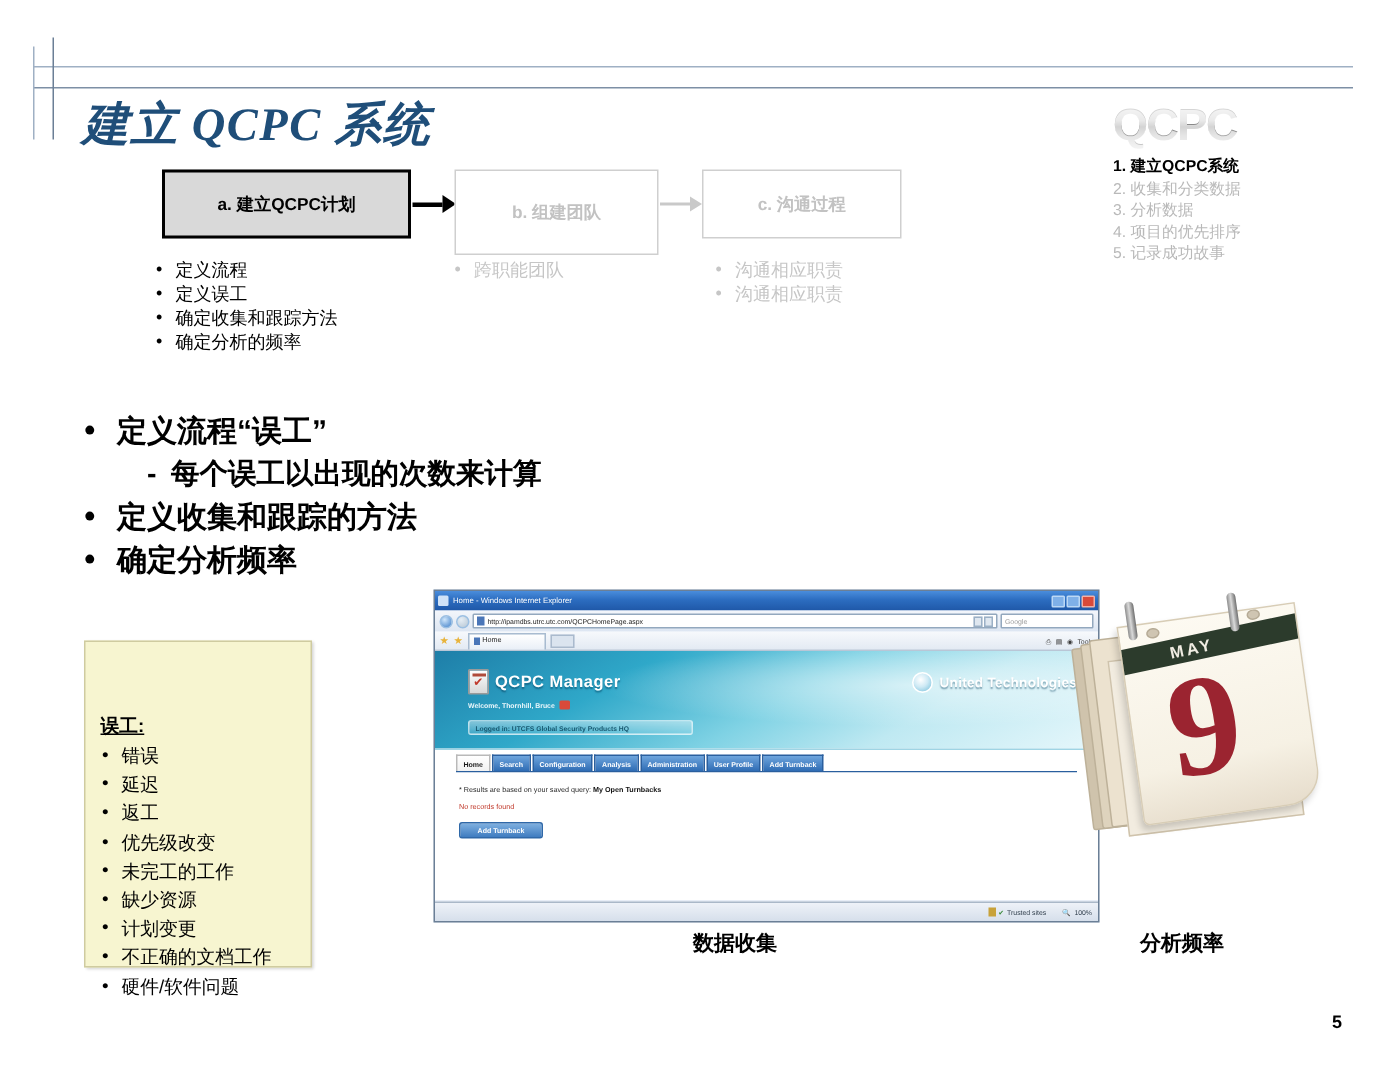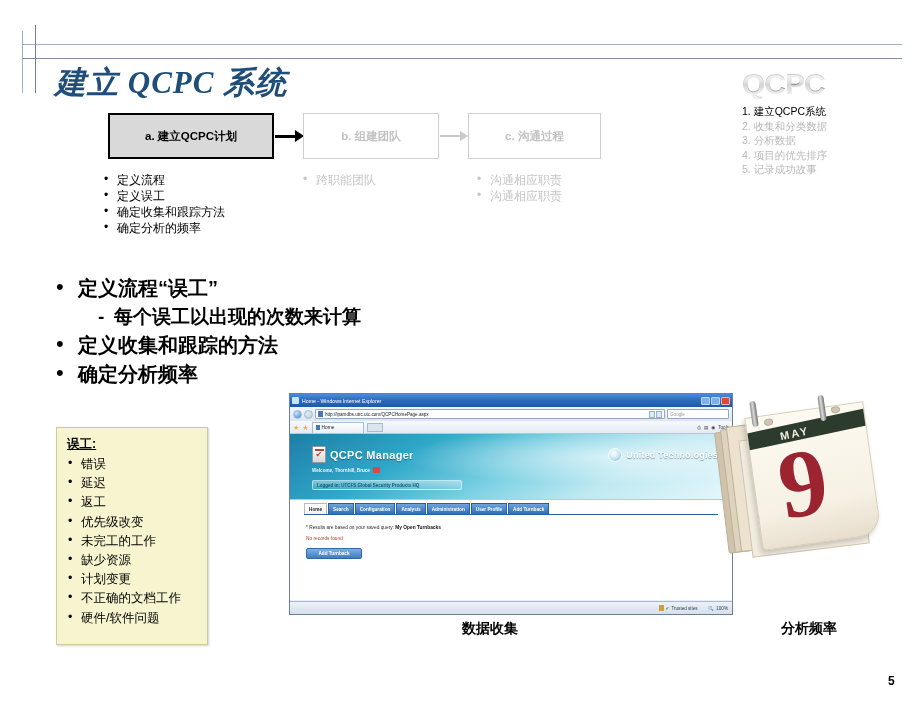--- a/index.html
+++ b/index.html
@@ -29,33 +29,33 @@
   #qcpc-logo {
     font-family:"Liberation Sans", sans-serif;
     font-weight:bold; font-size:30px; letter-spacing:-1px;
     background:linear-gradient(180deg,#e9e9e9 0%,#b8b8b8 38%,#6f6f6f 52%,#a8a8a8 70%,#dcdcdc 100%);
     -webkit-background-clip:text; background-clip:text;
     color:transparent;
     text-shadow:0 1px 0 rgba(255,255,255,.7);
     line-height:32px;
   }
   .nav-item { font-size:10.5px; line-height:14.5px; color:#b9b9b9; white-space:nowrap; }
-  .nav-item.active { color:#000; font-weight:normal; }
+  .nav-item.active { color:#000; font-weight:bold; }
 
   
   .flowbox {
     position:absolute; display:flex; align-items:center; justify-content:center;
     font-size:11.5px; font-weight:bold;
   }
   #box-a {
     left:108px; top:113px; width:166px; height:46px;
     border:2.5px solid #000; background:#d9d9d9; color:#000;
   }
   #box-b {
-    left:303px; top:113px; width:136px; height:46px;
+    left:303px; top:113px; width:136px; height:57px;
     border:1.5px solid #cfcfcf; background:#fff; color:#c2c2c2;
   }
   #box-c {
     left:468px; top:113px; width:133px; height:46px;
     border:1.5px solid #cfcfcf; background:#fff; color:#c2c2c2;
   }
 
   
   .arrow { position:absolute; display:flex; align-items:center; }
   .arrow .shaft { height:3px; }
@@ -100,21 +100,21 @@
 
   
   #note {
     position:absolute; left:56px; top:427px; width:152px; height:218px;
     background:#f7f5d0; border:1px solid #cfcba0;
     box-shadow:1px 1px 2px rgba(0,0,0,.18);
     padding:8px 8px 0 10px;
   }
   #note-title {
     font-size:12.5px; font-weight:bold; color:#000;
-    text-decoration:underline; margin-bottom:2px;
+    text-decoration:underline; margin-bottom:2px;margin-top:40px;
   }
   #note ul { list-style:none; }
   #note li {
     position:relative; padding-left:14px; font-size:12.5px;
     line-height:19.2px; color:#000; white-space:nowrap;
   }
   #note li:before { content:"•"; position:absolute; left:1px; top:-1px; }
 
   
   #browser {
@@ -285,21 +285,21 @@
   #cal-front .hole {
     position:absolute; width:9px; height:7px; border-radius:50%;
     background:#cfc5b2; border:1px solid #b6ab96;
   }
   #cal-front .hole.h1 { left:18px; top:1px; }
   #cal-front .hole.h2 { left:86px; top:-2px; }
 
   
   .caption { position:absolute; font-size:14px; font-weight:bold; color:#000; }
   #cap-left { left:462px; top:620px; }
-  #cap-right { left:781px; top:620px; }
+  #cap-right { left:760px; top:620px; }
 
   
   #pagenum { position:absolute; left:888px; top:674px; font-size:12px; font-weight:bold; color:#000; }
 </style>
 </head>
 <body>
 
 <div class="hline" style="left:22px; top:44px; width:880px;"></div>
 <div class="hline dark" style="left:22px; top:58px; width:880px;"></div>
 <div class="vline" style="left:22px; top:31px; height:62px;"></div>

